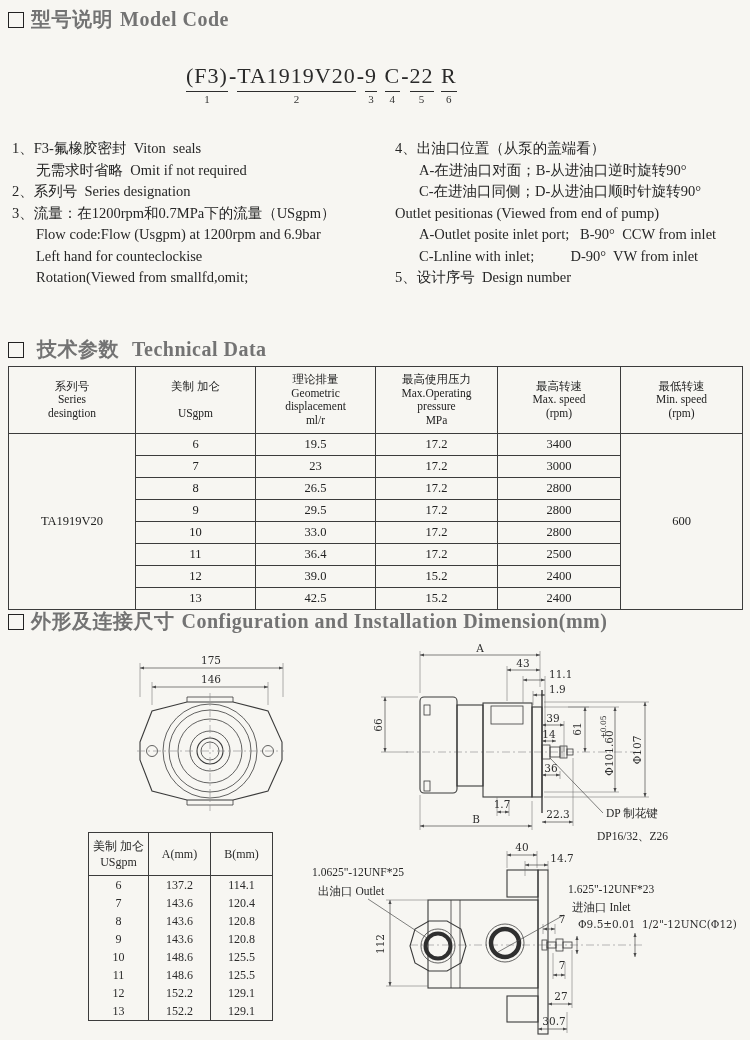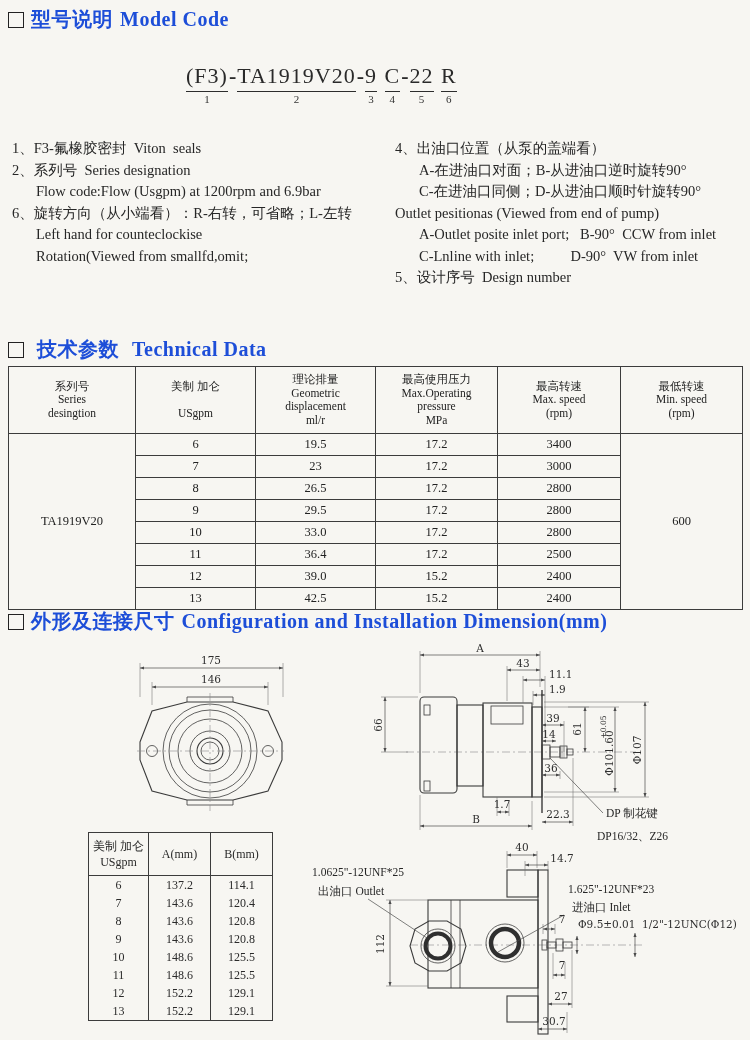--- a/index.html
+++ b/index.html
@@ -1,21 +1,21 @@
 <!DOCTYPE html>
 <html><head>
 <meta charset="utf-8">
 <style>
   html,body{margin:0;padding:0;}
   body{background:#e8e8e6;}
   #page{position:relative;width:750px;height:1040px;background:#f7f6f2;margin:0 auto;
         font-family:"Liberation Serif","DejaVu Serif",serif;color:#2a2a2a;overflow:hidden;}
   .abs{position:absolute;}
   
-  .sec-title{display:flex;align-items:center;gap:7px;font-size:20px;font-weight:bold;color:#1d4ed8;letter-spacing:.5px;}
+  .sec-title{display:flex;align-items:center;gap:7px;font-size:20px;font-weight:bold;color:#737373;letter-spacing:.5px;}
   .sq{width:14px;height:14px;border:1.6px solid #222;flex:0 0 auto;}
   
   .mcode{display:flex;align-items:flex-start;}
   .seg{display:inline-flex;flex-direction:column;align-items:center;margin:0 1px;}
   .seg .t{font-size:22px;font-weight:normal;letter-spacing:1px;line-height:24px;white-space:pre;}
   .seg .u{height:0;border-top:1.4px solid #2d2d2d;width:100%;margin-top:3px;}
   .seg .n{font-size:11px;margin-top:1px;color:#333;}
   .sep{font-size:22px;font-weight:bold;line-height:24px;white-space:pre;min-width:4px;text-align:center;}
   
   .notes{font-size:14.5px;line-height:21.5px;color:#262626;}
@@ -88,23 +88,24 @@
     <span class="sep"> </span>
     <span class="seg">
       <span class="t">R</span>
       <span class="u"></span>
       <span class="n">6</span>
     </span>
   </div>
 
   <div class="abs notes" style="left:12px;top:138px;width:368px;">
     <div class="ln">1、F3-氟橡胶密封  Viton  seals</div>
+    <div class="ln ind">无需求时省略  Omit if not required</div>
     <div class="ln">2、系列号  Series designation</div>
+    <div class="ln">3、流量：在1200rpm和0.7MPa下的流量（USgpm）</div>
     <div class="ln ind">Flow code:Flow (Usgpm) at 1200rpm and 6.9bar</div>
-    <div class="ln">6、旋转方向（从小端看）：R-右转，可省略；L-左转</div>
     <div class="ln ind">Left hand for counteclockise</div>
     <div class="ln ind">Rotation(Viewed from smallfd,omit;</div>
   </div>
 
   <div class="abs notes" style="left:395px;top:138px;width:350px;">
     <div class="ln">4、出油口位置（从泵的盖端看）</div>
     <div class="ln ind">A-在进油口对面；B-从进油口逆时旋转90°</div>
     <div class="ln ind">C-在进油口同侧；D-从进油口顺时针旋转90°</div>
     <div class="ln">Outlet pesitionas (Viewed from end of pump)</div>
     <div class="ln ind">A-Outlet posite inlet port;   B-90°  CCW from inlet</div>

